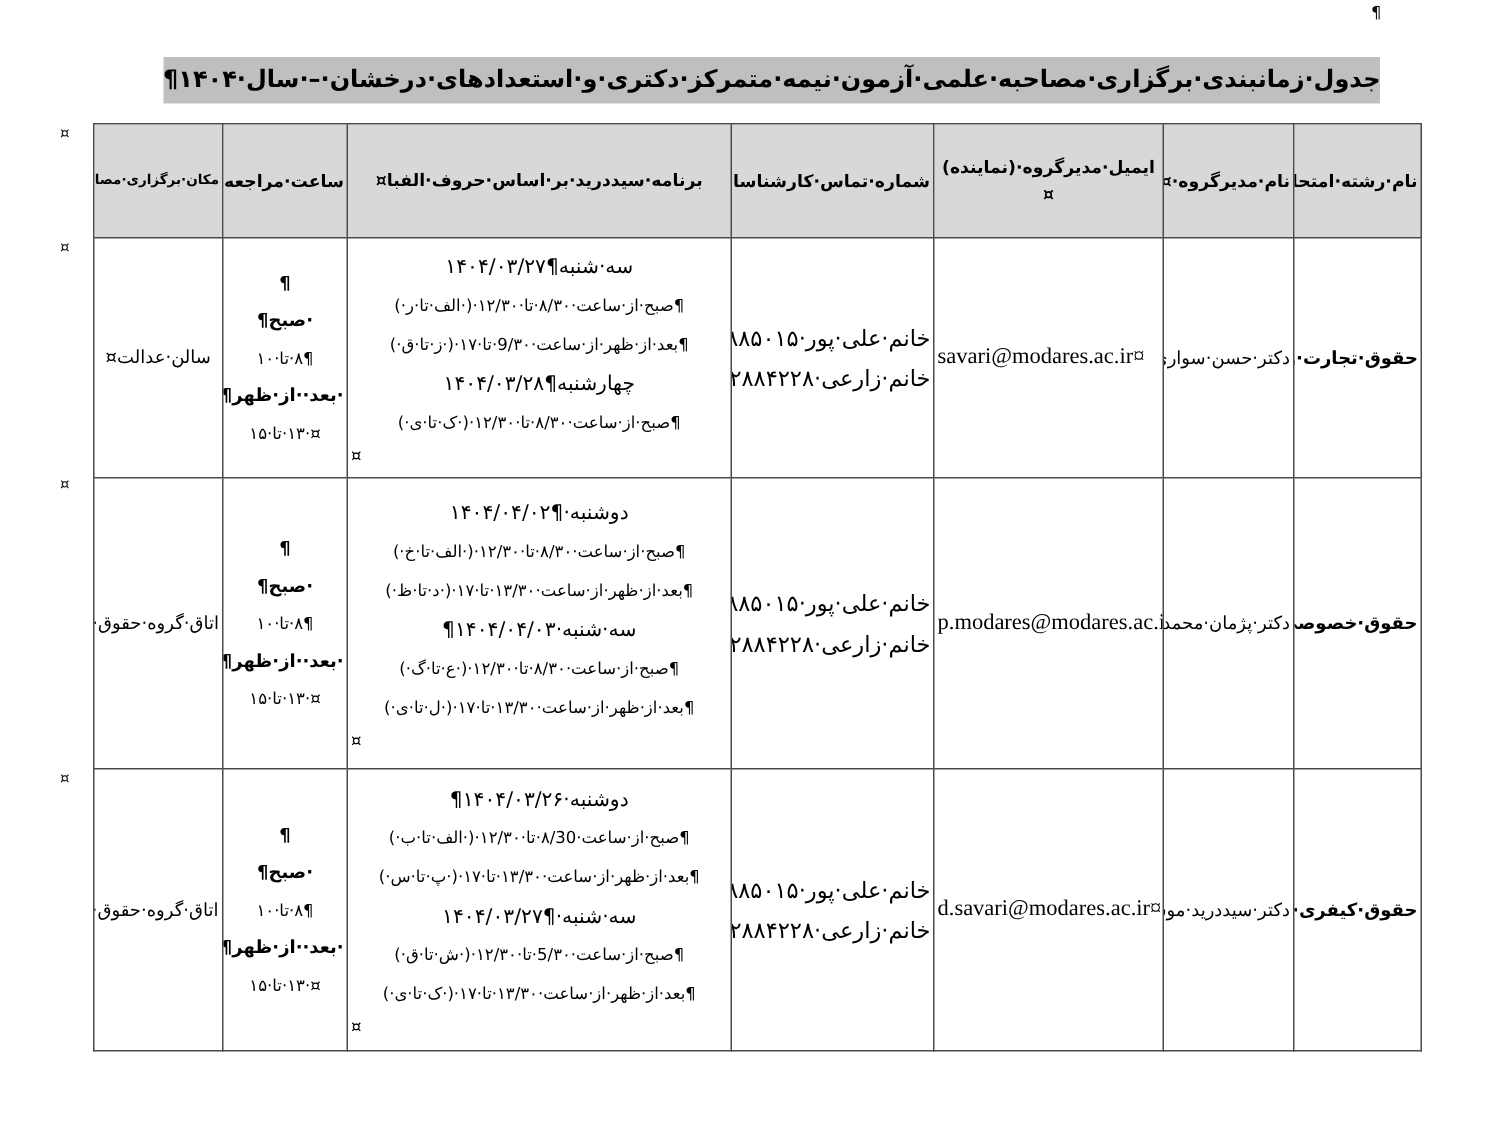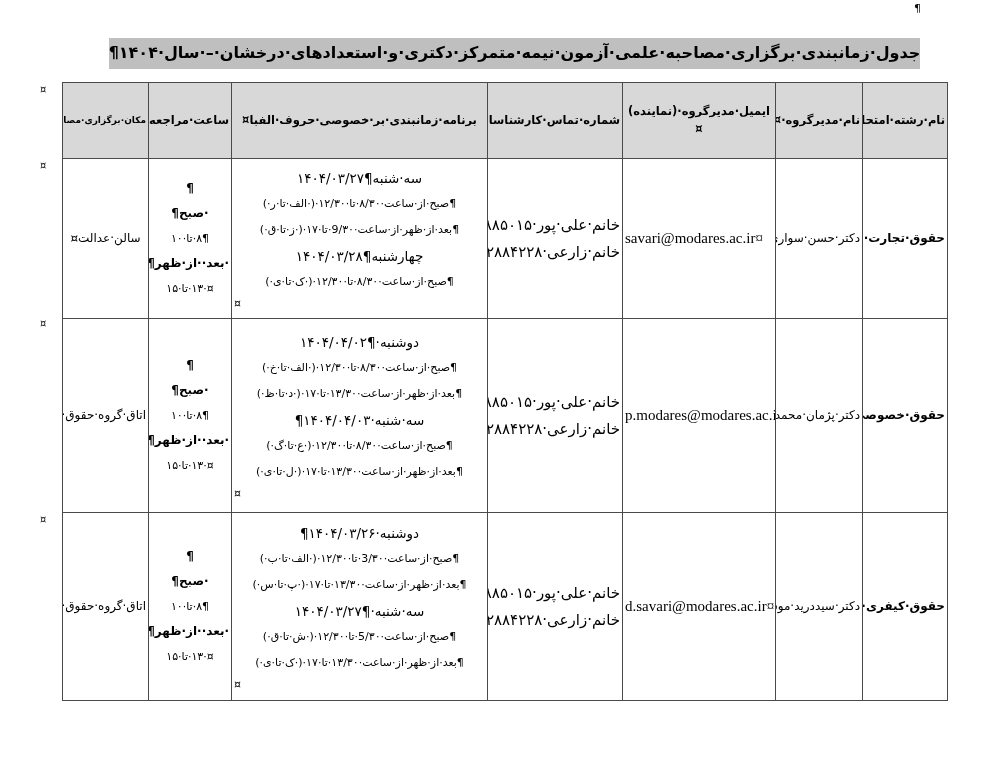--- a/index.html
+++ b/index.html
@@ -54,21 +54,21 @@
       <col style="width:256px">
       <col style="width:83px">
       <col style="width:86px">
   </colgroup>
   <tbody>
       <tr style="height:76px">
     <th class="hcell">نام·رشته·امتحانی¤</th>
     <th class="hcell">نام·مدیرگروه·¤</th>
     <th class="hcell">ایمیل·مدیرگروه·(نماینده)¤</th>
     <th class="hcell">شماره·تماس·کارشناسان·برای·پاسخگویی·به·داوطلبان¤</th>
-    <th class="hcell">برنامه·زمانبندی·بر·خصوصی·حروف·الفبا¤</th>
+    <th class="hcell">برنامه·سیددرید·بر·اساس·حروف·الفبا¤</th>
     <th class="hcell">ساعت·مراجعه·و·تحویل·مدارک·¤</th>
     <th class="hcell hsmall">مکان·برگزاری·مصاحبه·علمی¤</th>
   </tr>
 
   <tr style="height:160px">
     <td class="cell field-cell">حقوق·تجارت·و·سرمایه·گذاری·بین·المللی¤</td>
     <td class="cell name-cell">دکتر·حسن·سواری¤</td>
     <td class="cell">
       <div class="email-line">savari@modares.ac.ir¤</div>
     </td>
@@ -128,21 +128,21 @@
     <td class="cell name-cell name-small">دکتر·سیددرید·موسوی·مجاب¤</td>
     <td class="cell">
       <div class="email-line">d.savari@modares.ac.ir¤</div>
     </td>
     <td class="cell">
       <div class="phone-line">خانم·علی·پور·۸۲۸۸۵۰۱۵¶</div>
       <div class="phone-line">خانم·زارعی·۸۲۸۸۴۲۲۸·¤</div>
     </td>
     <td class="cell">
       <div class="sched-line b">دوشنبه·۱۴۰۴/۰۳/۲۶¶</div>
-      <div class="sched-line">¶صبح·از·ساعت·3/۳۰·تا·۱۲/۳۰·(·الف·تا·ب·)</div>
+      <div class="sched-line">¶صبح·از·ساعت·۸/30·تا·۱۲/۳۰·(·الف·تا·ب·)</div>
       <div class="sched-line">¶بعد·از·ظهر·از·ساعت·۱۳/۳۰·تا·۱۷·(·پ·تا·س·)</div>
       <div class="sched-line b">سه·شنبه·¶۱۴۰۴/۰۳/۲۷</div>
       <div class="sched-line">¶صبح·از·ساعت·5/۳۰·تا·۱۲/۳۰·(·ش·تا·ق·)</div>
       <div class="sched-line">¶بعد·از·ظهر·از·ساعت·۱۳/۳۰·تا·۱۷·(·ک·تا·ی·)</div>
       <div class="sched-endmark">¤</div>
     </td>
     <td class="cell">
       <div class="hours-line b">¶</div>
       <div class="hours-line b">·صبح¶</div>
       <div class="hours-line">¶۸·تا·۱۰</div>

